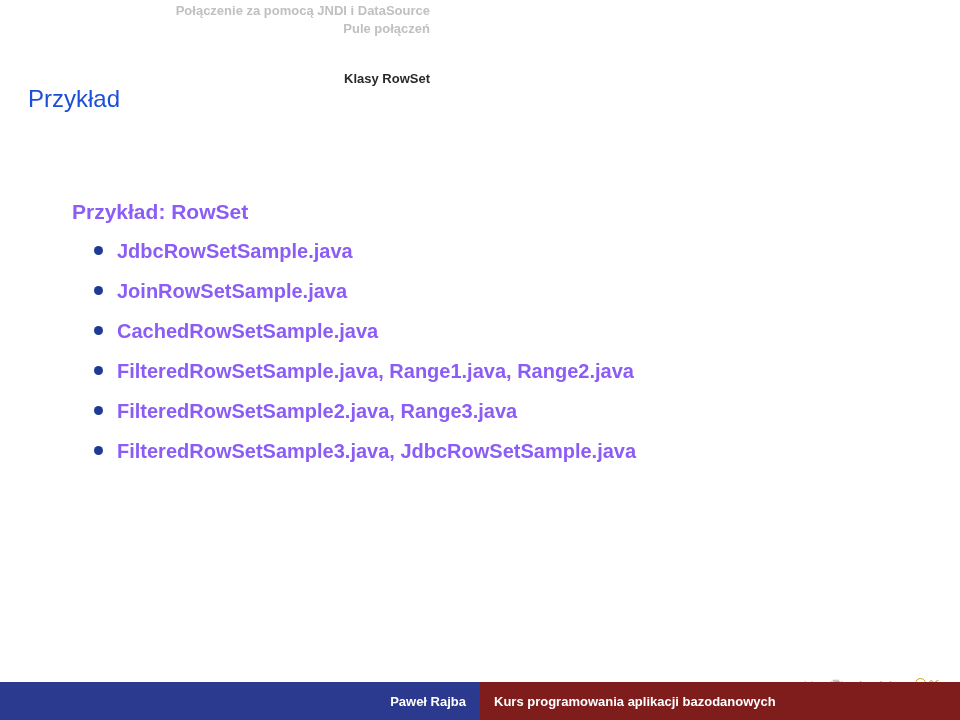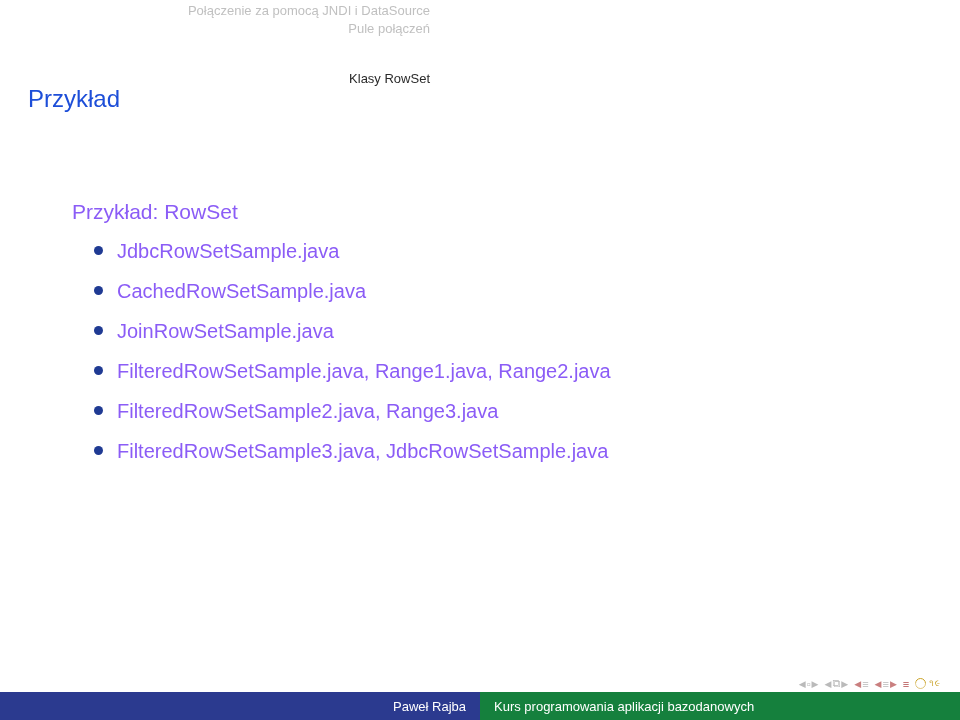--- a/index.html
+++ b/index.html
@@ -1,18 +1,19 @@
 <!DOCTYPE html>
 <html><head>
   <meta charset="utf-8">
   <style>
     * {
       margin: 0;
       padding: 0;
       box-sizing: border-box;
+      font-weight: bold;
     }
     body {
       width: 960px;
       height: 720px;
       background: #ffffff;
       font-family: "Segoe UI", "Helvetica Neue", Arial, sans-serif;
       position: relative;
       overflow: hidden;
     }
     .top-nav {
@@ -63,36 +64,36 @@
       border-radius: 50%;
       margin-top: 10px;
       margin-right: 14px;
       flex-shrink: 0;
     }
     .footer {
       position: absolute;
       bottom: 0;
       left: 0;
       right: 0;
-      height: 28px;
+      height: 38px;
       display: flex;
     }
     .footer-left {
       flex: 1;
       background: #2b3a8f;
       color: #fff;
       display: flex;
       align-items: center;
       justify-content: flex-end;
       padding-right: 14px;
       font-size: 13px;
     }
     .footer-right {
       flex: 1;
-      background: #15803d;
+      background: #7f1d1d;
       color: #fff;
       display: flex;
       align-items: center;
       justify-content: flex-start;
       padding-left: 14px;
       font-size: 13px;
     }
     .nav-controls {
       position: absolute;
       bottom: 30px;
@@ -153,25 +154,25 @@
 
 <div class="content">
   <div class="subtitle">Przykład: RowSet</div>
   <div class="items">
     <div class="item">
       <span class="bullet"></span>
       <span>JdbcRowSetSample.java</span>
     </div>
     <div class="item">
       <span class="bullet"></span>
+      <span>JoinRowSetSample.java</span>
+    </div>
+    <div class="item">
+      <span class="bullet"></span>
       <span>CachedRowSetSample.java</span>
-    </div>
-    <div class="item">
-      <span class="bullet"></span>
-      <span>JoinRowSetSample.java</span>
     </div>
     <div class="item">
       <span class="bullet"></span>
       <span>FilteredRowSetSample.java, Range1.java, Range2.java</span>
     </div>
     <div class="item">
       <span class="bullet"></span>
       <span>FilteredRowSetSample2.java, Range3.java</span>
     </div>
     <div class="item">

